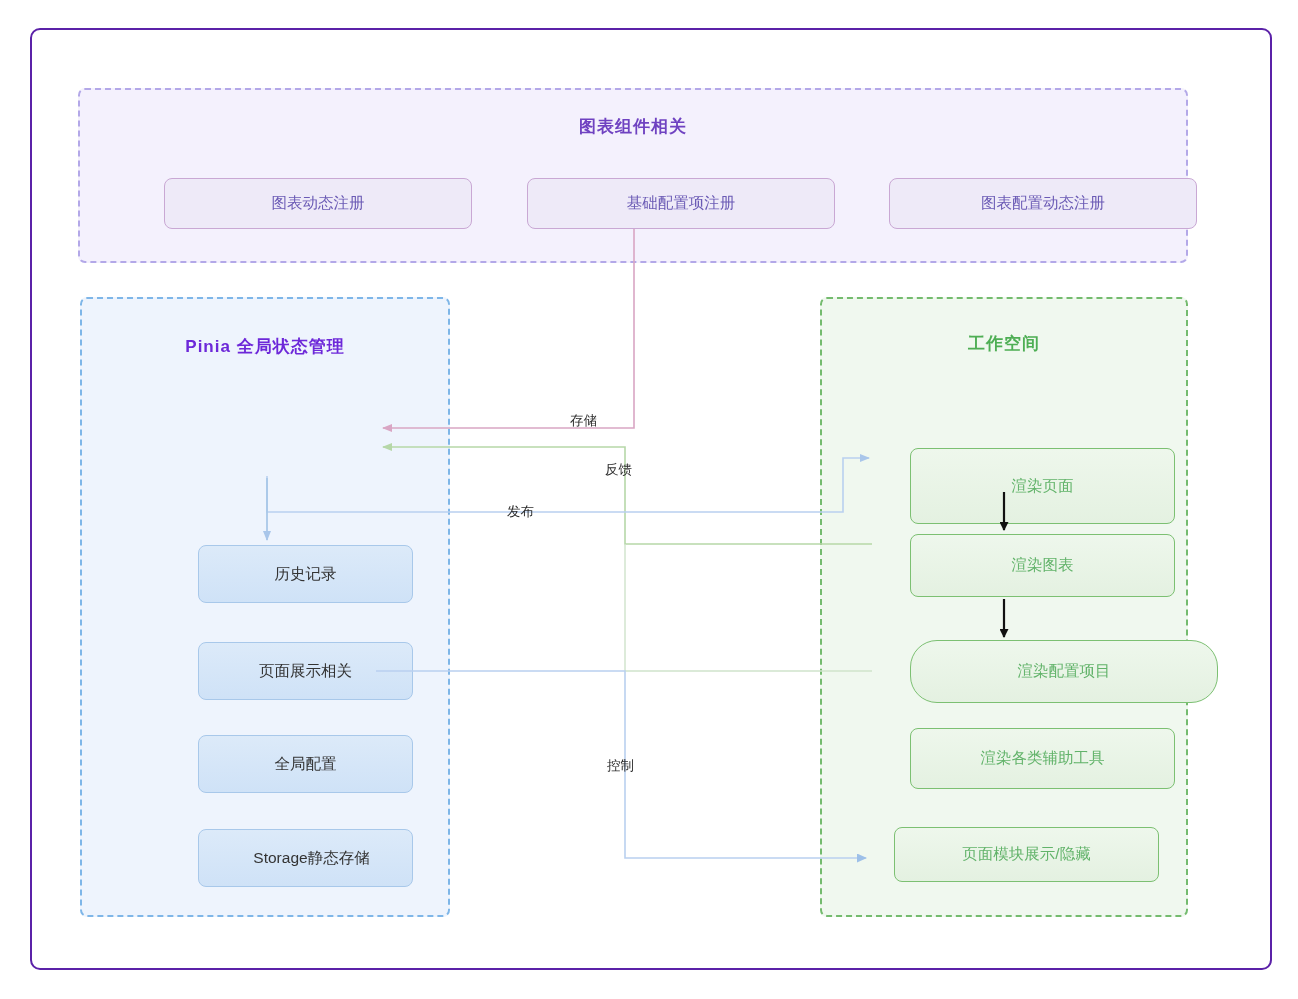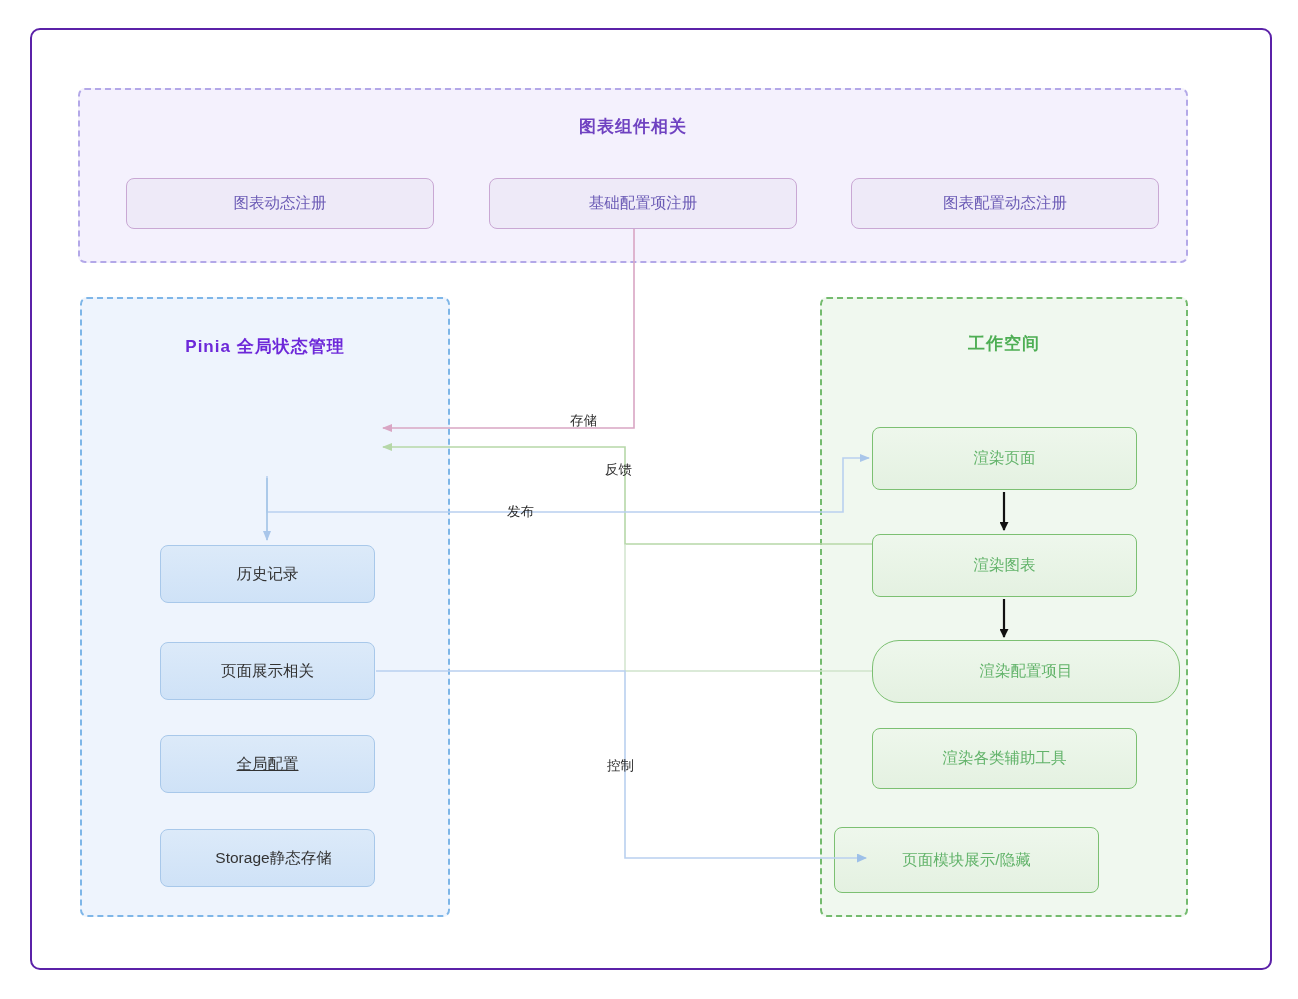--- a/index.html
+++ b/index.html
@@ -79,20 +79,21 @@
   
   .node {
     position: absolute;
     display: flex;
     align-items: center;
     justify-content: center;
     text-align: right;
     border-radius: 8px;
     z-index: 3;
     line-height: 1.3;
+    margin-left: 38px;
   }
 
   
   .node.purple {
     border: 1.2px solid #c9a8d4;
     background: #eeeaf8;
     color: #6b5bb5;
     font-size: 15.5px;
   }
 
@@ -188,44 +189,44 @@
   <div class="group" id="group-pinia">
     <div class="group-title">Pinia 全局状态管理</div>
   </div>
 
   <div class="node blue" style="left:160px; top:545px; width:215px; height:58px;">
     <span>历史记录</span>
   </div>
   <div class="node blue" style="left:160px; top:642px; width:215px; height:58px;">
     <span>页面展示相关</span>
   </div>
-  <div class="node blue" style="left:160px; top:735px; width:215px; height:58px;text-decoration:underline;">
+  <div class="node blue" style="left:160px; top:735px; width:215px; height:58px;">
     <span>全局配置</span>
   </div>
   <div class="node blue" style="left:160px; top:829px; width:215px; height:58px;padding-left:12px;">
     <span>Storage静态存储</span>
   </div>
 
   <div class="group" id="group-workspace">
     <div class="group-title">工作空间</div>
   </div>
 
-  <div class="node green" style="left:872px; top:427px; width:265px; height:63px;">
+  <div class="node green" style="left:872px; top:448px; width:265px; height:76px;">
     <span>渲染页面</span>
   </div>
   <div class="node green" style="left:872px; top:534px; width:265px; height:63px;">
     <span>渲染图表</span>
   </div>
   <div class="node green" style="left:872px; top:640px; width:308px; height:63px;border-radius:27px;">
     <span>渲染配置项目</span>
   </div>
   <div class="node green" style="left:872px; top:728px; width:265px; height:61px;">
     <span>渲染各类辅助工具</span>
   </div>
-  <div class="node green" style="left:834px; top:827px; width:265px; height:66px;">
+  <div class="node green" style="left:856px; top:827px; width:265px; height:55px;">
     <span>页面模块展示/隐藏</span>
   </div>
 
   <div class="edge-label" style="left:570px; top:412px;">存储</div>
   <div class="edge-label" style="left:605px; top:461px;">反馈</div>
   <div class="edge-label" style="left:507px; top:503px;">发布</div>
   <div class="edge-label" style="left:607px; top:757px;">控制</div>
 
 </div>
 

